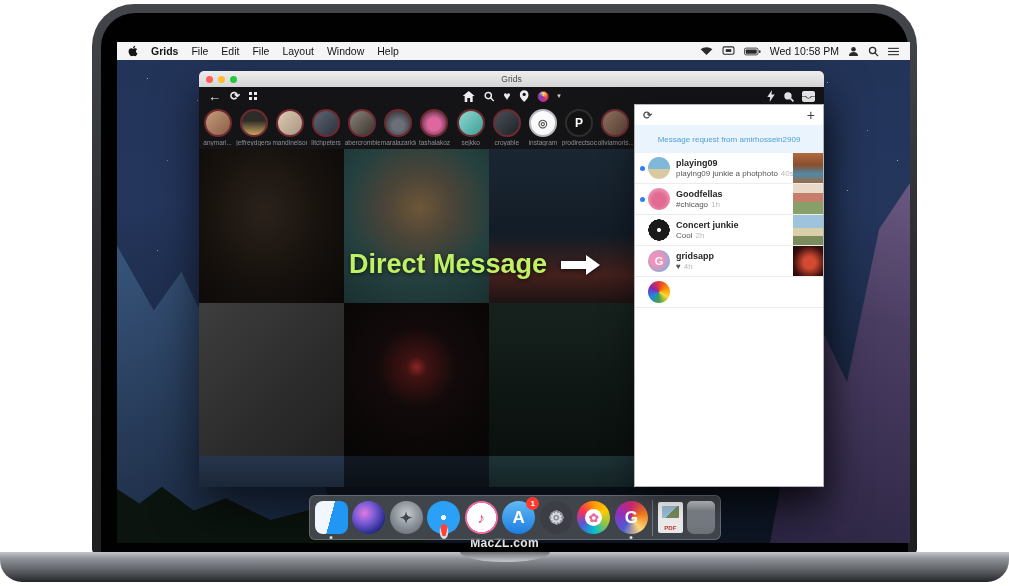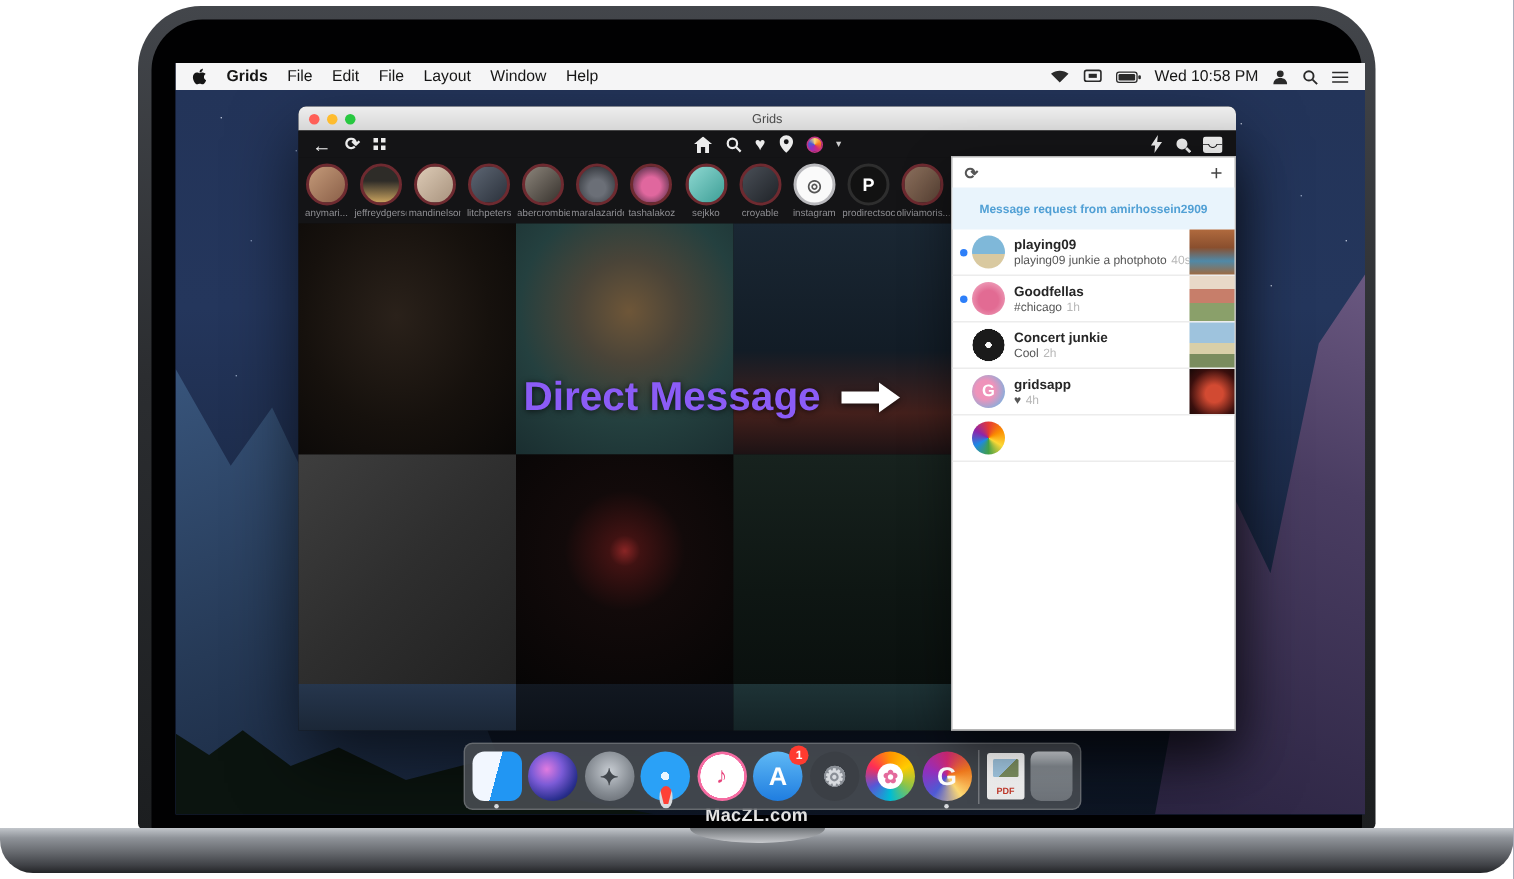--- a/index.html
+++ b/index.html
@@ -99,34 +99,34 @@
   .pgrid > div:nth-child(2){background:radial-gradient(circle at 52% 38%,#6e5638 0%,#4a4438 28%,#24403f 60%,#1a2e30 100%)}
   .pgrid > div:nth-child(3){background:linear-gradient(180deg,#1a2733 0%,#121c26 55%,#44201c 82%,#1c1214 100%)}
   .pgrid > div:nth-child(4){background:linear-gradient(135deg,#3e3e3e 0%,#2e2e2e 50%,#212121 100%)}
   .pgrid > div:nth-child(5){background:radial-gradient(circle at 50% 42%,#8a2525 0%,#401212 9%,#120a0a 35%,#060505 100%)}
   .pgrid > div:nth-child(6){background:linear-gradient(180deg,#17221e 0%,#0e1613 60%,#0a100e 100%)}
   .pgrid > div:nth-child(7){background:linear-gradient(180deg,#26364d 0%,#1b2737 100%)}
   .pgrid > div:nth-child(8){background:linear-gradient(180deg,#121821 0%,#0c1118 100%)}
   .pgrid > div:nth-child(9){background:linear-gradient(180deg,#1e3336 0%,#142326 100%)}
 
   .overlay { position:absolute; left:150px; top:178px; display:flex; align-items:center; gap:14px; z-index:5; }
-  .overlay-label { color:#8b5cf6; font-size:27px; font-weight:bold; text-shadow:0 1px 4px rgba(0,0,0,.7); white-space:nowrap; }
+  .overlay-label { color:#bef264; font-size:27px; font-weight:bold; text-shadow:0 1px 4px rgba(0,0,0,.7); white-space:nowrap; }
   .arrow { display:flex; align-items:center; filter:drop-shadow(0 1px 2px rgba(0,0,0,.6)); }
   .arrow-shaft { width:25px; height:8px; background:#fff; }
   .arrow-head { width:0; height:0; border-left:14px solid #fff; border-top:10px solid transparent; border-bottom:10px solid transparent; }
 
   
   .dm-panel { position:absolute; left:517px; top:62px; width:190px; height:383px; background:#fff;
               border:1px solid #b5b5b5; box-shadow:0 12px 30px rgba(0,0,0,.45); z-index:20;
               display:flex; flex-direction:column; }
   .dm-header { height:20px; display:flex; align-items:center; justify-content:space-between; padding:0 8px; }
   .dm-reload { color:#555; font-size:11px; font-weight:bold; }
   .dm-plus { color:#444; font-size:14px; line-height:1; }
   .dm-banner { height:28px; background:#e9f4fc; color:#51a0d5; font-size:8px;
-               display:flex; align-items:center; justify-content:center;font-weight:bold; }
+               display:flex; align-items:center; justify-content:center; }
   .dm-list { flex:1; }
   .dm-item { position:relative; height:31px; display:flex; align-items:center; padding-left:5px;
              border-bottom:1px solid #ececec; }
   .dot { width:5px; height:5px; border-radius:50%; margin-right:3px; flex-shrink:0; background:transparent; }
   .dm-item:nth-child(1) .dot, .dm-item:nth-child(2) .dot { background:#2d7ff9; }
   .dm-avatar { width:22px; height:22px; border-radius:50%; margin-right:6px; flex-shrink:0;
                display:flex; align-items:center; justify-content:center; font-size:11px; font-weight:bold; color:#fff; }
   .dm-item:nth-child(1) .dm-avatar{background:linear-gradient(180deg,#7fb8d9 0 55%,#d9c9a0 55%)}
   .dm-item:nth-child(2) .dm-avatar{background:radial-gradient(circle at 50% 55%,#e26b93 0 40%,#f4b8cd)}
   .dm-item:nth-child(3) .dm-avatar{background:radial-gradient(circle,#f5f5f5 0 13%,#1a1a1a 14% 68%,#ededed 69%)}

